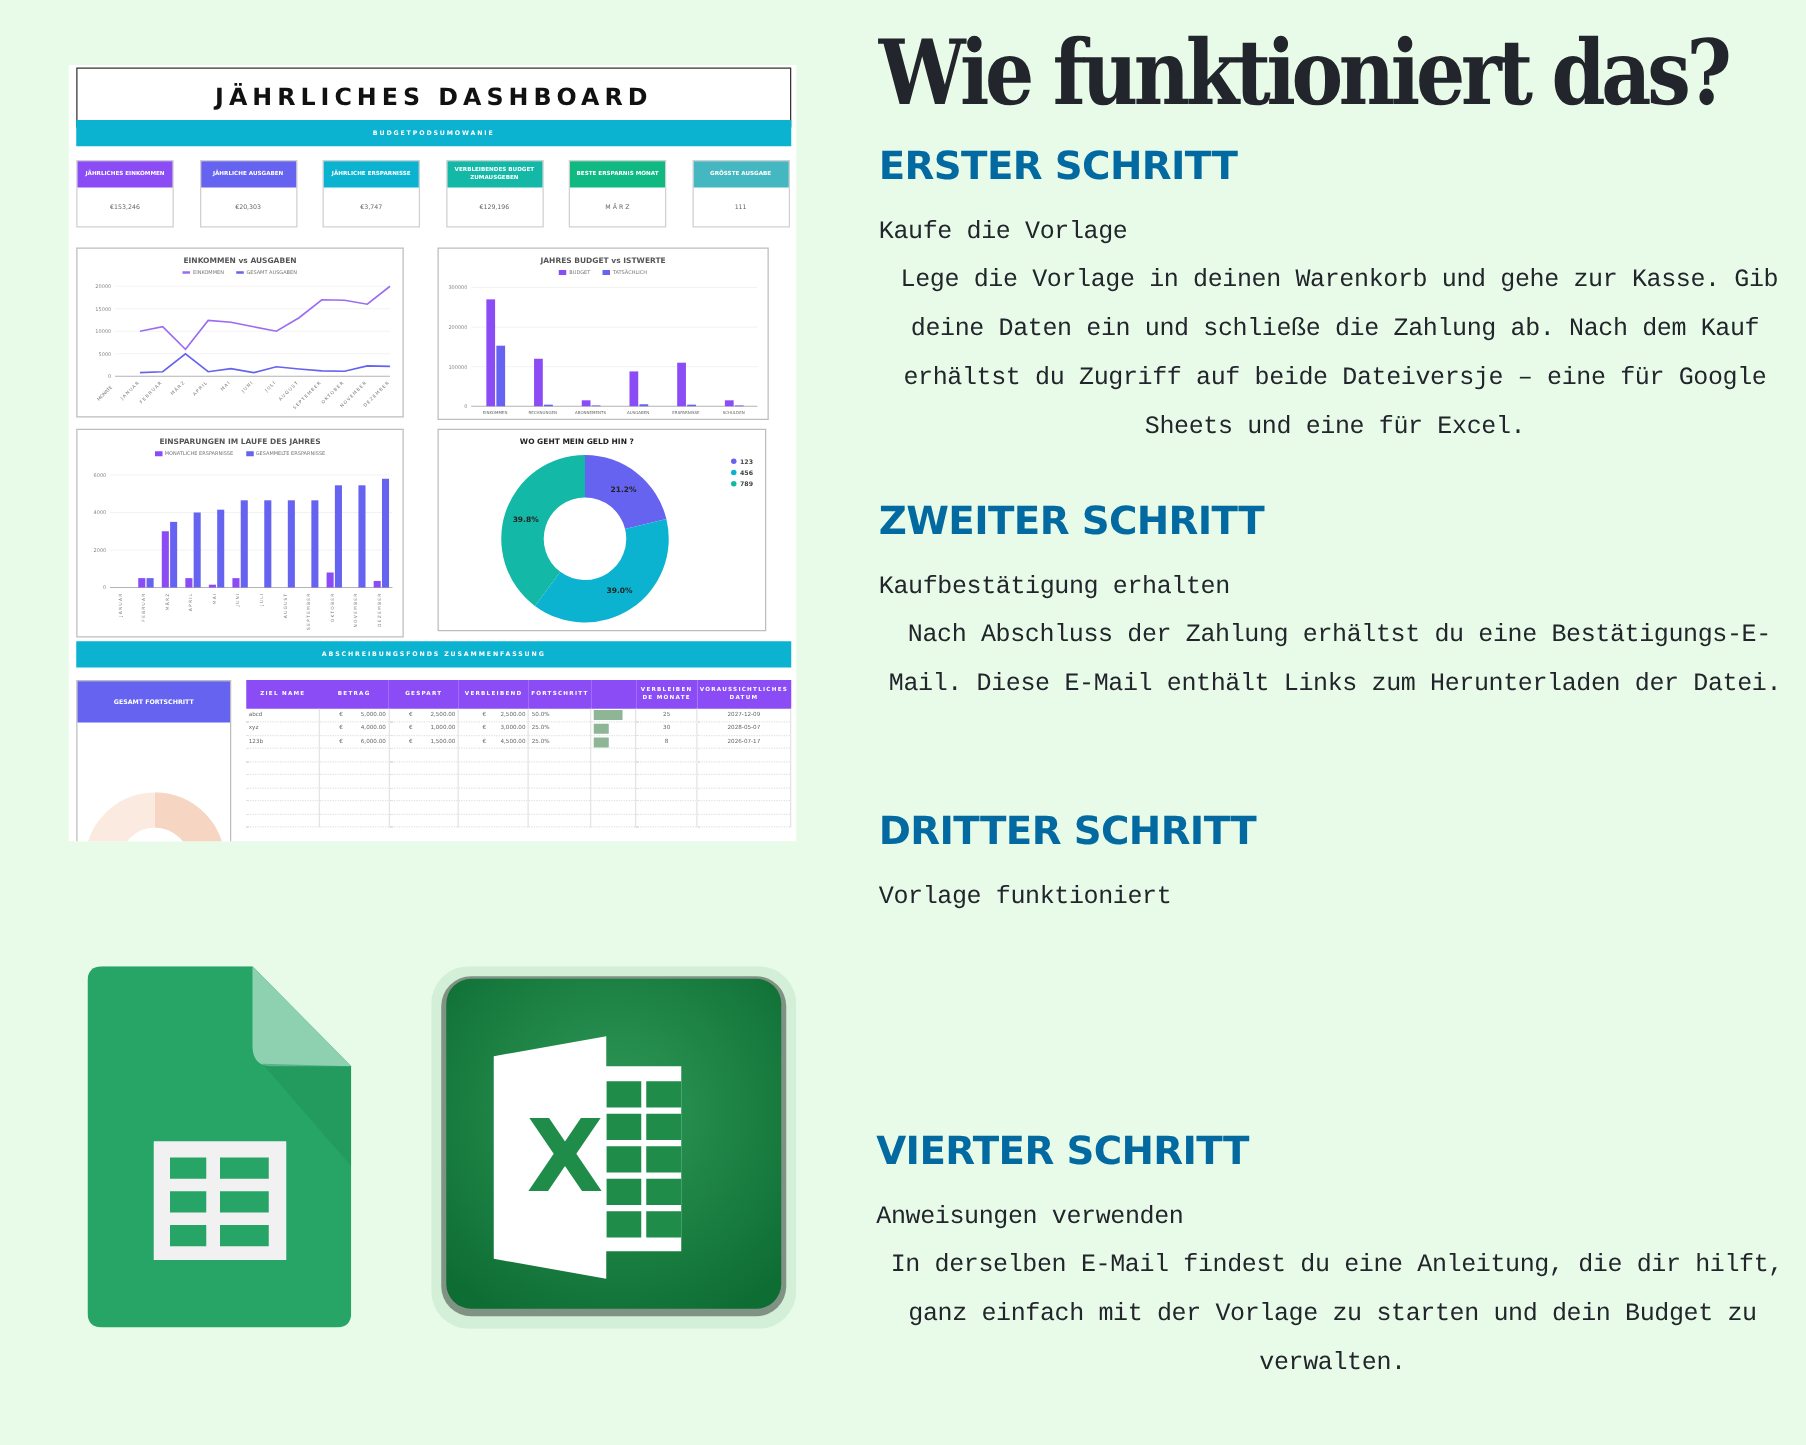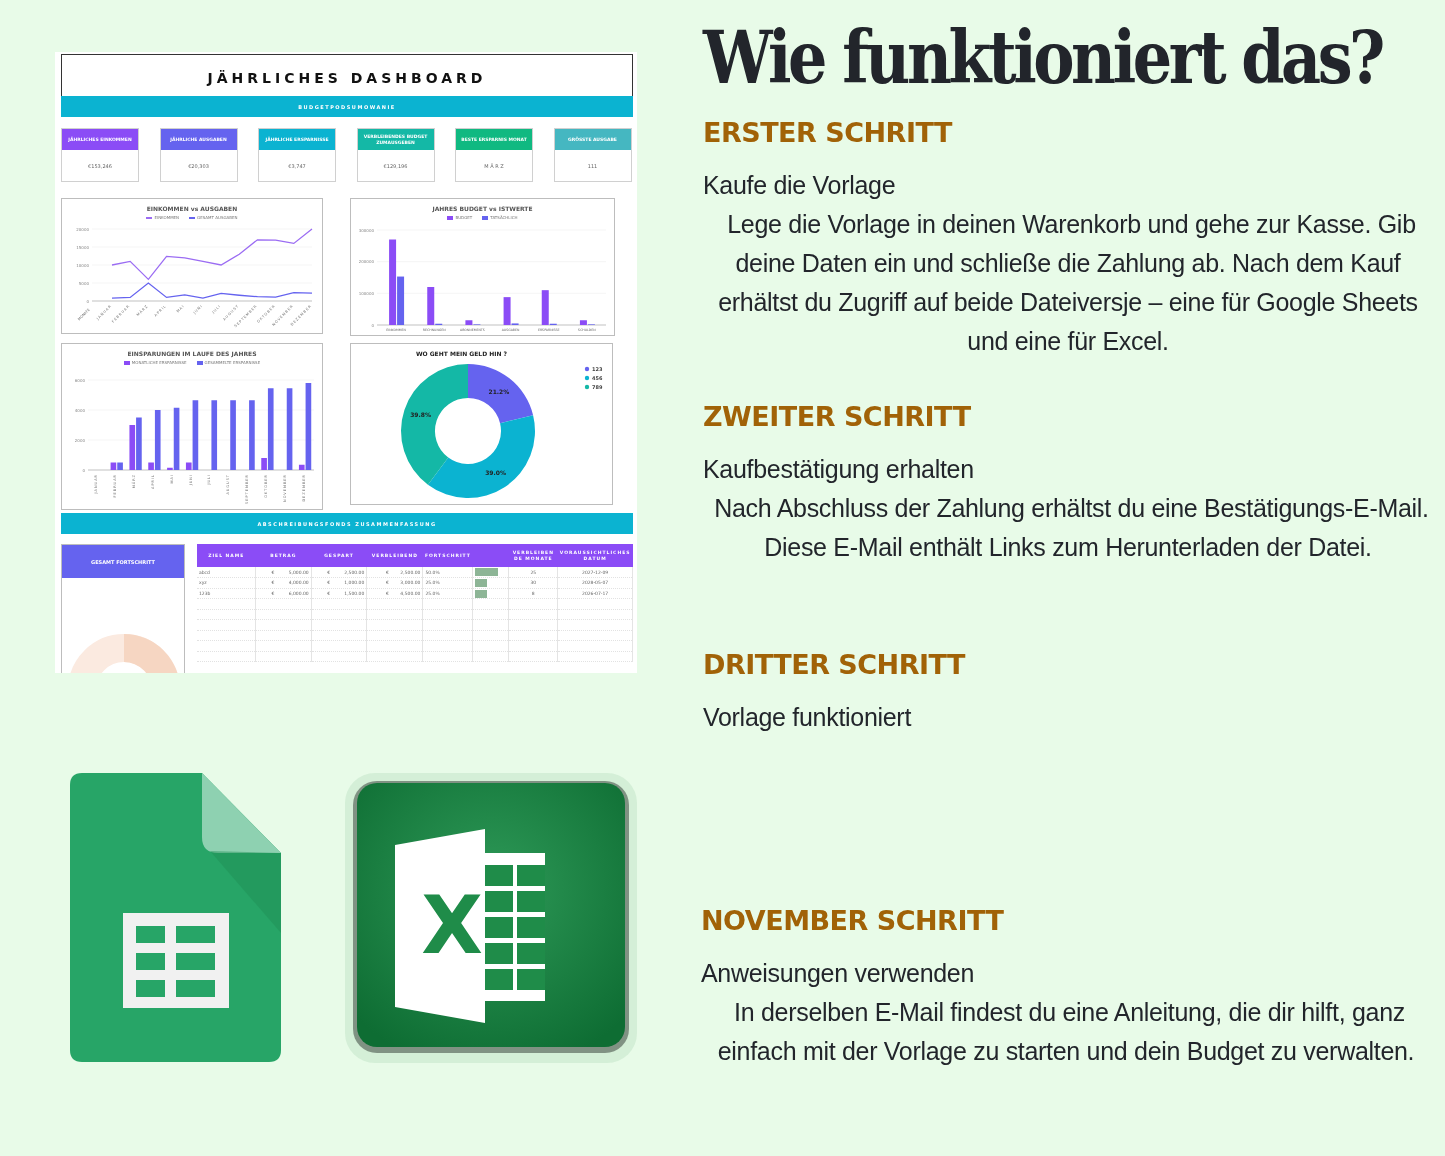--- a/index.html
+++ b/index.html
@@ -12,21 +12,21 @@
   }
   
   .dash {
     position: absolute; left: 55px; top: 52px; width: 582px; height: 621px;
     background: #ffffff; overflow: hidden;
     font-family: "DejaVu Sans", sans-serif;
   }
   .dash-title {
     position: absolute; left: 6px; top: 2px; width: 572px; height: 48px;
     border: 1.5px solid #333; display: flex; align-items: center; justify-content: center;
-    font-size: 14px; font-weight: bold; letter-spacing: 4px; color: #111;
+    font-size: 19px; font-weight: bold; letter-spacing: 4px; color: #111;
   }
   .band {
     position: absolute; left: 6px; width: 572px; height: 21px; background: #0bb3d1;
     color: #fff; font-size: 5px; font-weight: bold; letter-spacing: 1.5px;
     display: flex; align-items: center; justify-content: center;
   }
   .kpi {
     position: absolute; top: 76px; width: 78px; height: 54px;
     border: 1px solid #d0d0d0; background: #fff;
   }
@@ -77,25 +77,25 @@
 
   
   .headline {
     position: absolute; left: 703px; top: 10px; width: 740px;
     font-family: "DejaVu Serif", serif; font-weight: bold; font-size: 72px;
     letter-spacing: -4px; color: #22252b; line-height: 95px; white-space: nowrap;
     transform: scaleX(0.86); transform-origin: left center;
   }
   .step { position: absolute; left: 703px; width: 730px; }
   .step-title {
-    font-family: "DejaVu Sans", sans-serif; font-weight: bold; font-size: 27px;
-    color: #a16207; letter-spacing: -0.5px; height: 48px; line-height: 30px;
+    font-family: "DejaVu Sans", sans-serif; font-weight: bold; font-size: 31px;
+    color: #0369a1; letter-spacing: -0.5px; height: 48px; line-height: 30px;
   }
   .step-sub, .step-body {
-    font-family: Liberation Sans, sans-serif; font-size: 25px; font-weight: normal;
+    font-family: Liberation Mono, monospace; font-size: 20px; font-weight: normal;
     color: #22252b; line-height: 39px; letter-spacing: -0.3px;
   }
   .step-body { text-indent: 7px; text-align: center; }
 </style>
 </head>
 <body>
 
 <div class="dash">
   <div class="dash-title">JÄHRLICHES DASHBOARD</div>
   <div class="band" style="top:44px;">BUDGETPODSUMOWANIE</div>
@@ -450,16 +450,16 @@
   <div class="step-sub">Kaufbestätigung erhalten</div>
   <div class="step-body">Nach Abschluss der Zahlung erhältst du eine Bestätigungs-E-Mail. Diese E-Mail enthält Links zum Herunterladen der Datei.</div>
 </div>
 
 <div class="step" style="top:650px;">
   <div class="step-title">DRITTER SCHRITT</div>
   <div class="step-sub">Vorlage funktioniert</div>
 </div>
 
 <div class="step" style="top:906px; left:701px;">
-  <div class="step-title">NOVEMBER SCHRITT</div>
+  <div class="step-title">VIERTER SCHRITT</div>
   <div class="step-sub">Anweisungen verwenden</div>
   <div class="step-body">In derselben E-Mail findest du eine Anleitung, die dir hilft, ganz einfach mit der Vorlage zu starten und dein Budget zu verwalten.</div>
 </div>
 
 </body></html>

